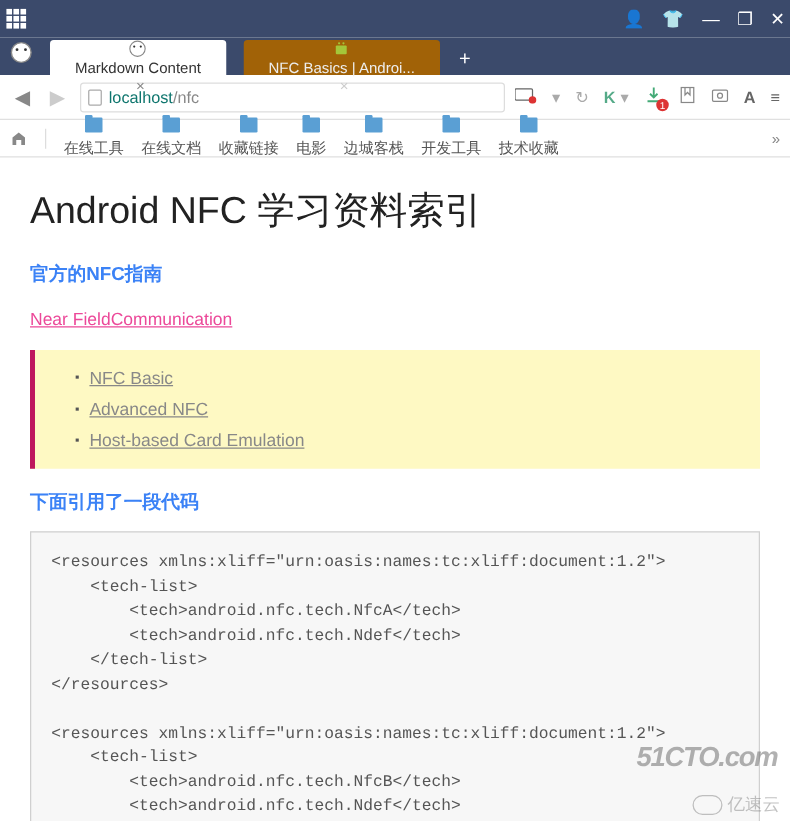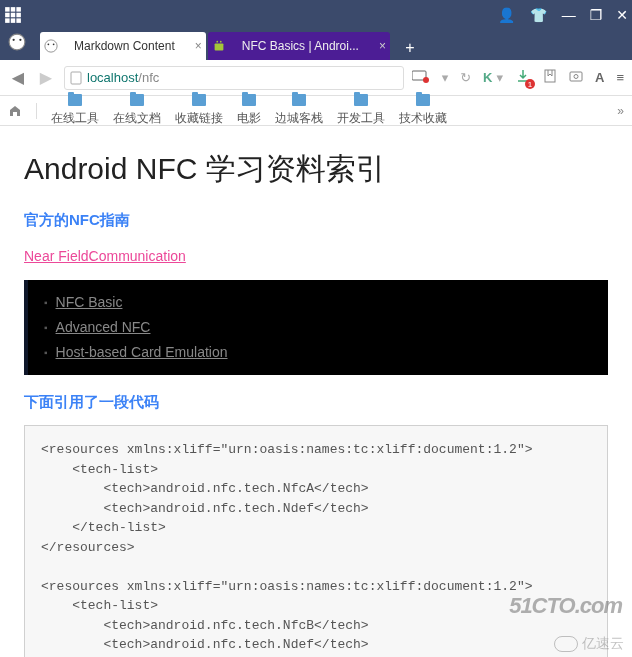--- a/index.html
+++ b/index.html
@@ -5,23 +5,23 @@
 * { box-sizing: border-box; margin: 0; padding: 0; }
 body { width: 632px; height: 657px; font-family: Arial, "Microsoft YaHei", sans-serif; background: #fff; overflow: hidden; position: relative; }
 
 .titlebar { height: 30px; background: #3b4a6b; display: flex; align-items: center; justify-content: space-between; padding: 0 4px; }
 .titlebar-left { display: flex; align-items: center; gap: 4px; }
 .tb-icon { width: 18px; height: 18px; display: flex; align-items: center; justify-content: center; color: #fff; cursor: pointer; }
 .titlebar-right { display: flex; align-items: center; gap: 14px; color: #fff; }
 .tb-btn { cursor: pointer; font-size: 14px; }
 
 .tabbar { height: 30px; background: #3b4a6b; display: flex; align-items: flex-end; padding-left: 40px; }
-.tab { height: 28px; display: flex; align-items: center; padding: 0 4px; font-size: 12px; gap: 16px; position: relative; }
+.tab { height: 28px; display: flex; align-items: center; padding: 0 20px; font-size: 12px; gap: 1px; position: relative; flex-direction: column; }
 .tab.active { background: #fff; color: #333; border-top-left-radius: 3px; border-top-right-radius: 3px; }
-.tab.inactive { background: #4c1d95; color: #eee; margin-left: 2px; border-top-left-radius: 3px; border-top-right-radius: 3px; justify-content: space-between; }
+.tab.inactive { background: #a16207; color: #eee; margin-left: 14px; border-top-left-radius: 3px; border-top-right-radius: 3px; justify-content: space-between; }
 .tab-icon { width: 14px; height: 14px; display: inline-block; }
 .tab-close { color: #888; cursor: pointer; font-size: 12px; margin-left: 4px; }
 .tab.inactive .tab-close { color: #ccc; }
 .newtab { width: 24px; height: 24px; display: flex; align-items: center; justify-content: center; color: #fff; cursor: pointer; margin-left: 8px; font-size: 16px; }
 .tabbar-spacer { position: absolute; left: 8px; top: 33px; width: 18px; height: 18px; }
 .tabbar-spacer svg { width: 18px; height: 18px; }
 
 .navbar { height: 36px; display: flex; align-items: center; padding: 0 8px; gap: 8px; border-bottom: 1px solid #e0e0e0; }
 .nav-btn { width: 20px; height: 20px; display: flex; align-items: center; justify-content: center; color: #888; cursor: pointer; }
 .urlbar { flex: 1; display: flex; align-items: center; height: 24px; border: 1px solid #ddd; border-radius: 3px; padding: 0 4px; gap: 4px; }
@@ -38,21 +38,21 @@
 .bm-home { color: #888; }
 .folder-icon { width: 14px; height: 12px; background: #5a9fd4; border-radius: 1px; position: relative; }
 .folder-icon::before { content: ''; position: absolute; top: -2px; left: 0; width: 6px; height: 3px; background: #5a9fd4; border-radius: 1px 1px 0 0; }
 .bm-more { margin-left: auto; color: #888; cursor: pointer; }
 .sep { width: 1px; height: 16px; background: #ddd; }
 
 .content { padding: 20px 24px; line-height: 1.5; }
 h1 { font-size: 30px; font-weight: normal; color: #222; margin-bottom: 18px; }
 h2 { font-size: 15px; font-weight: bold; color: #3b82f6; margin: 16px 0 12px; }
 .link { color: #ec4899; text-decoration: underline; font-size: 14px; cursor: pointer; }
-.quote-box { border-left: 4px solid #0f172a; background: #000000; padding: 10px 16px; margin: 12px 0 16px; }
+.quote-box { border-left: 4px solid #be185d; background: #fef9c3; padding: 10px 32px; margin: 12px 0 16px; }
 .quote-box ul { list-style: none; }
 .quote-box li { font-size: 14px; padding: 2px 0; display: flex; align-items: center; gap: 8px; }
 .quote-box li::before { content: '▪'; font-size: 10px; color: #555; }
 .quote-box a { color: #888; text-decoration: underline; cursor: pointer; }
 .codebox { border: 1px solid #d0d0d0; background: #f7f7f7; padding: 14px 16px; font-family: "Courier New", monospace; font-size: 13px; color: #555; white-space: pre; overflow: hidden; margin-top: 12px; }
 
 .watermark1 { position: absolute; right: 10px; bottom: 38px; font-family: Arial; color: rgba(100,100,100,0.5); text-align: right; pointer-events: none; }
 .wm-big { font-size: 22px; font-weight: bold; font-style: italic; letter-spacing: -1px; }
 .wm-small { font-size: 11px; }
 .watermark2 { position: absolute; right: 8px; bottom: 4px; color: rgba(120,120,120,0.45); font-size: 14px; display: flex; align-items: center; gap: 4px; pointer-events: none; }

